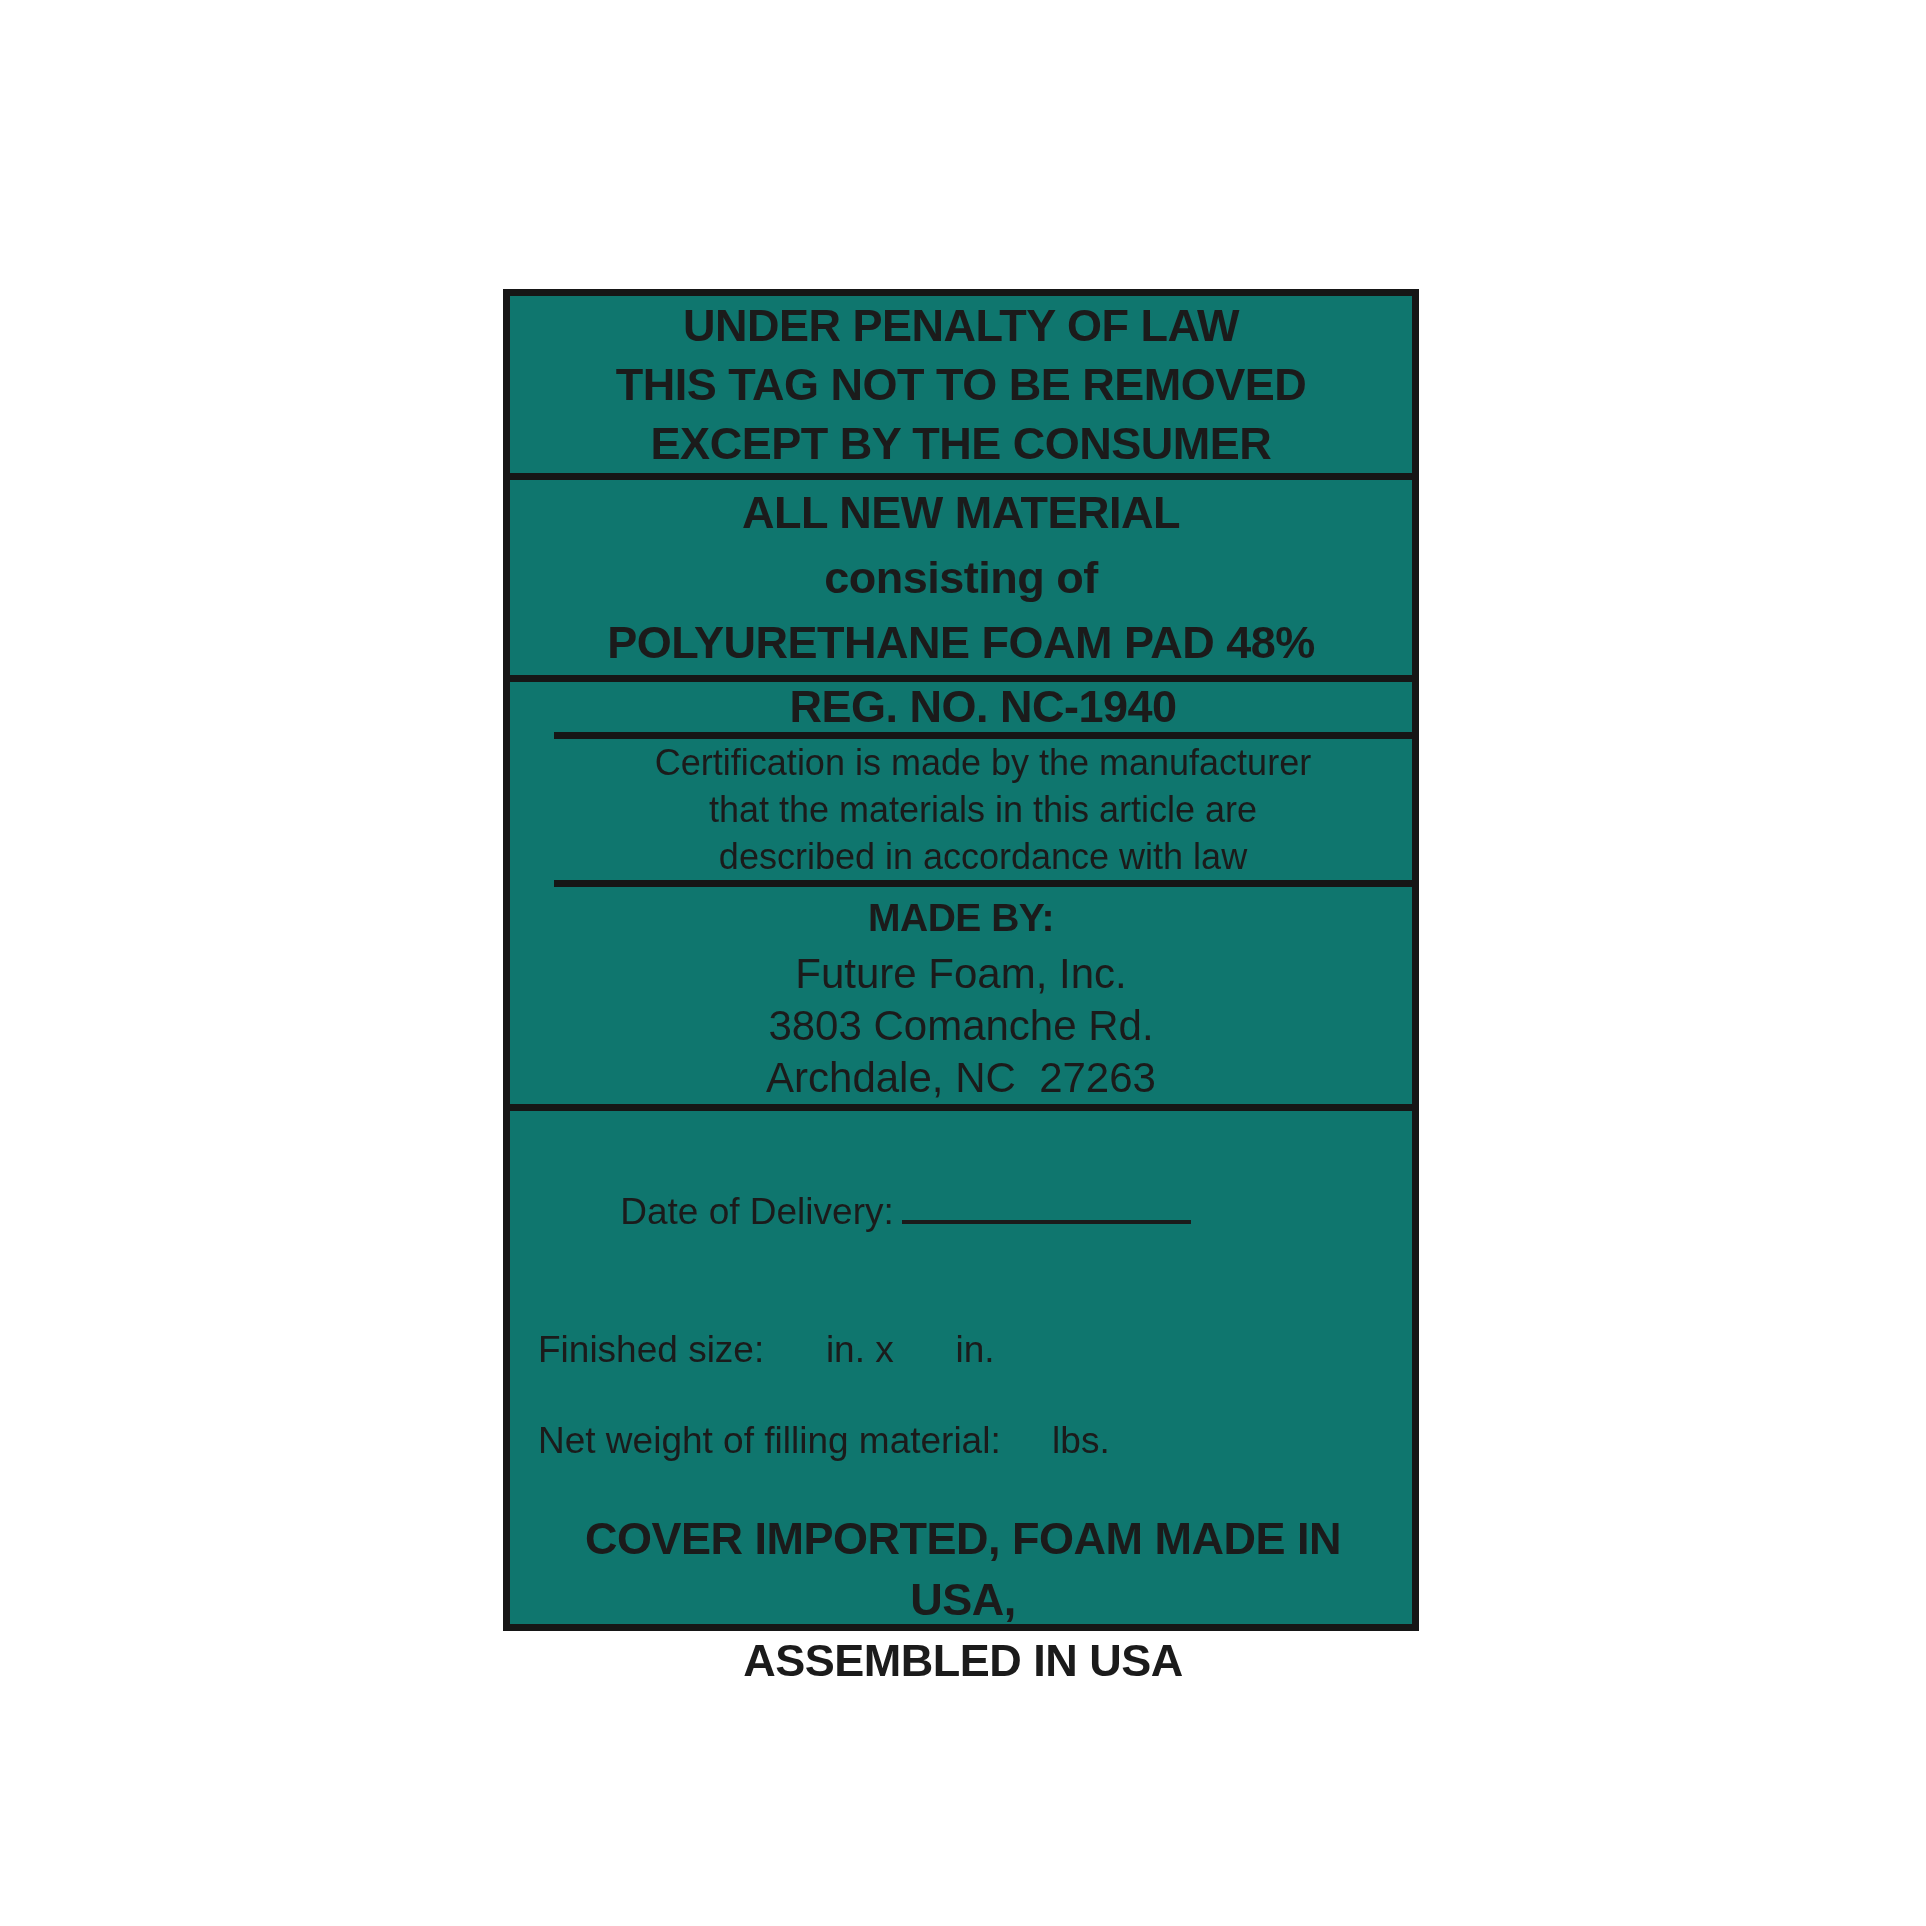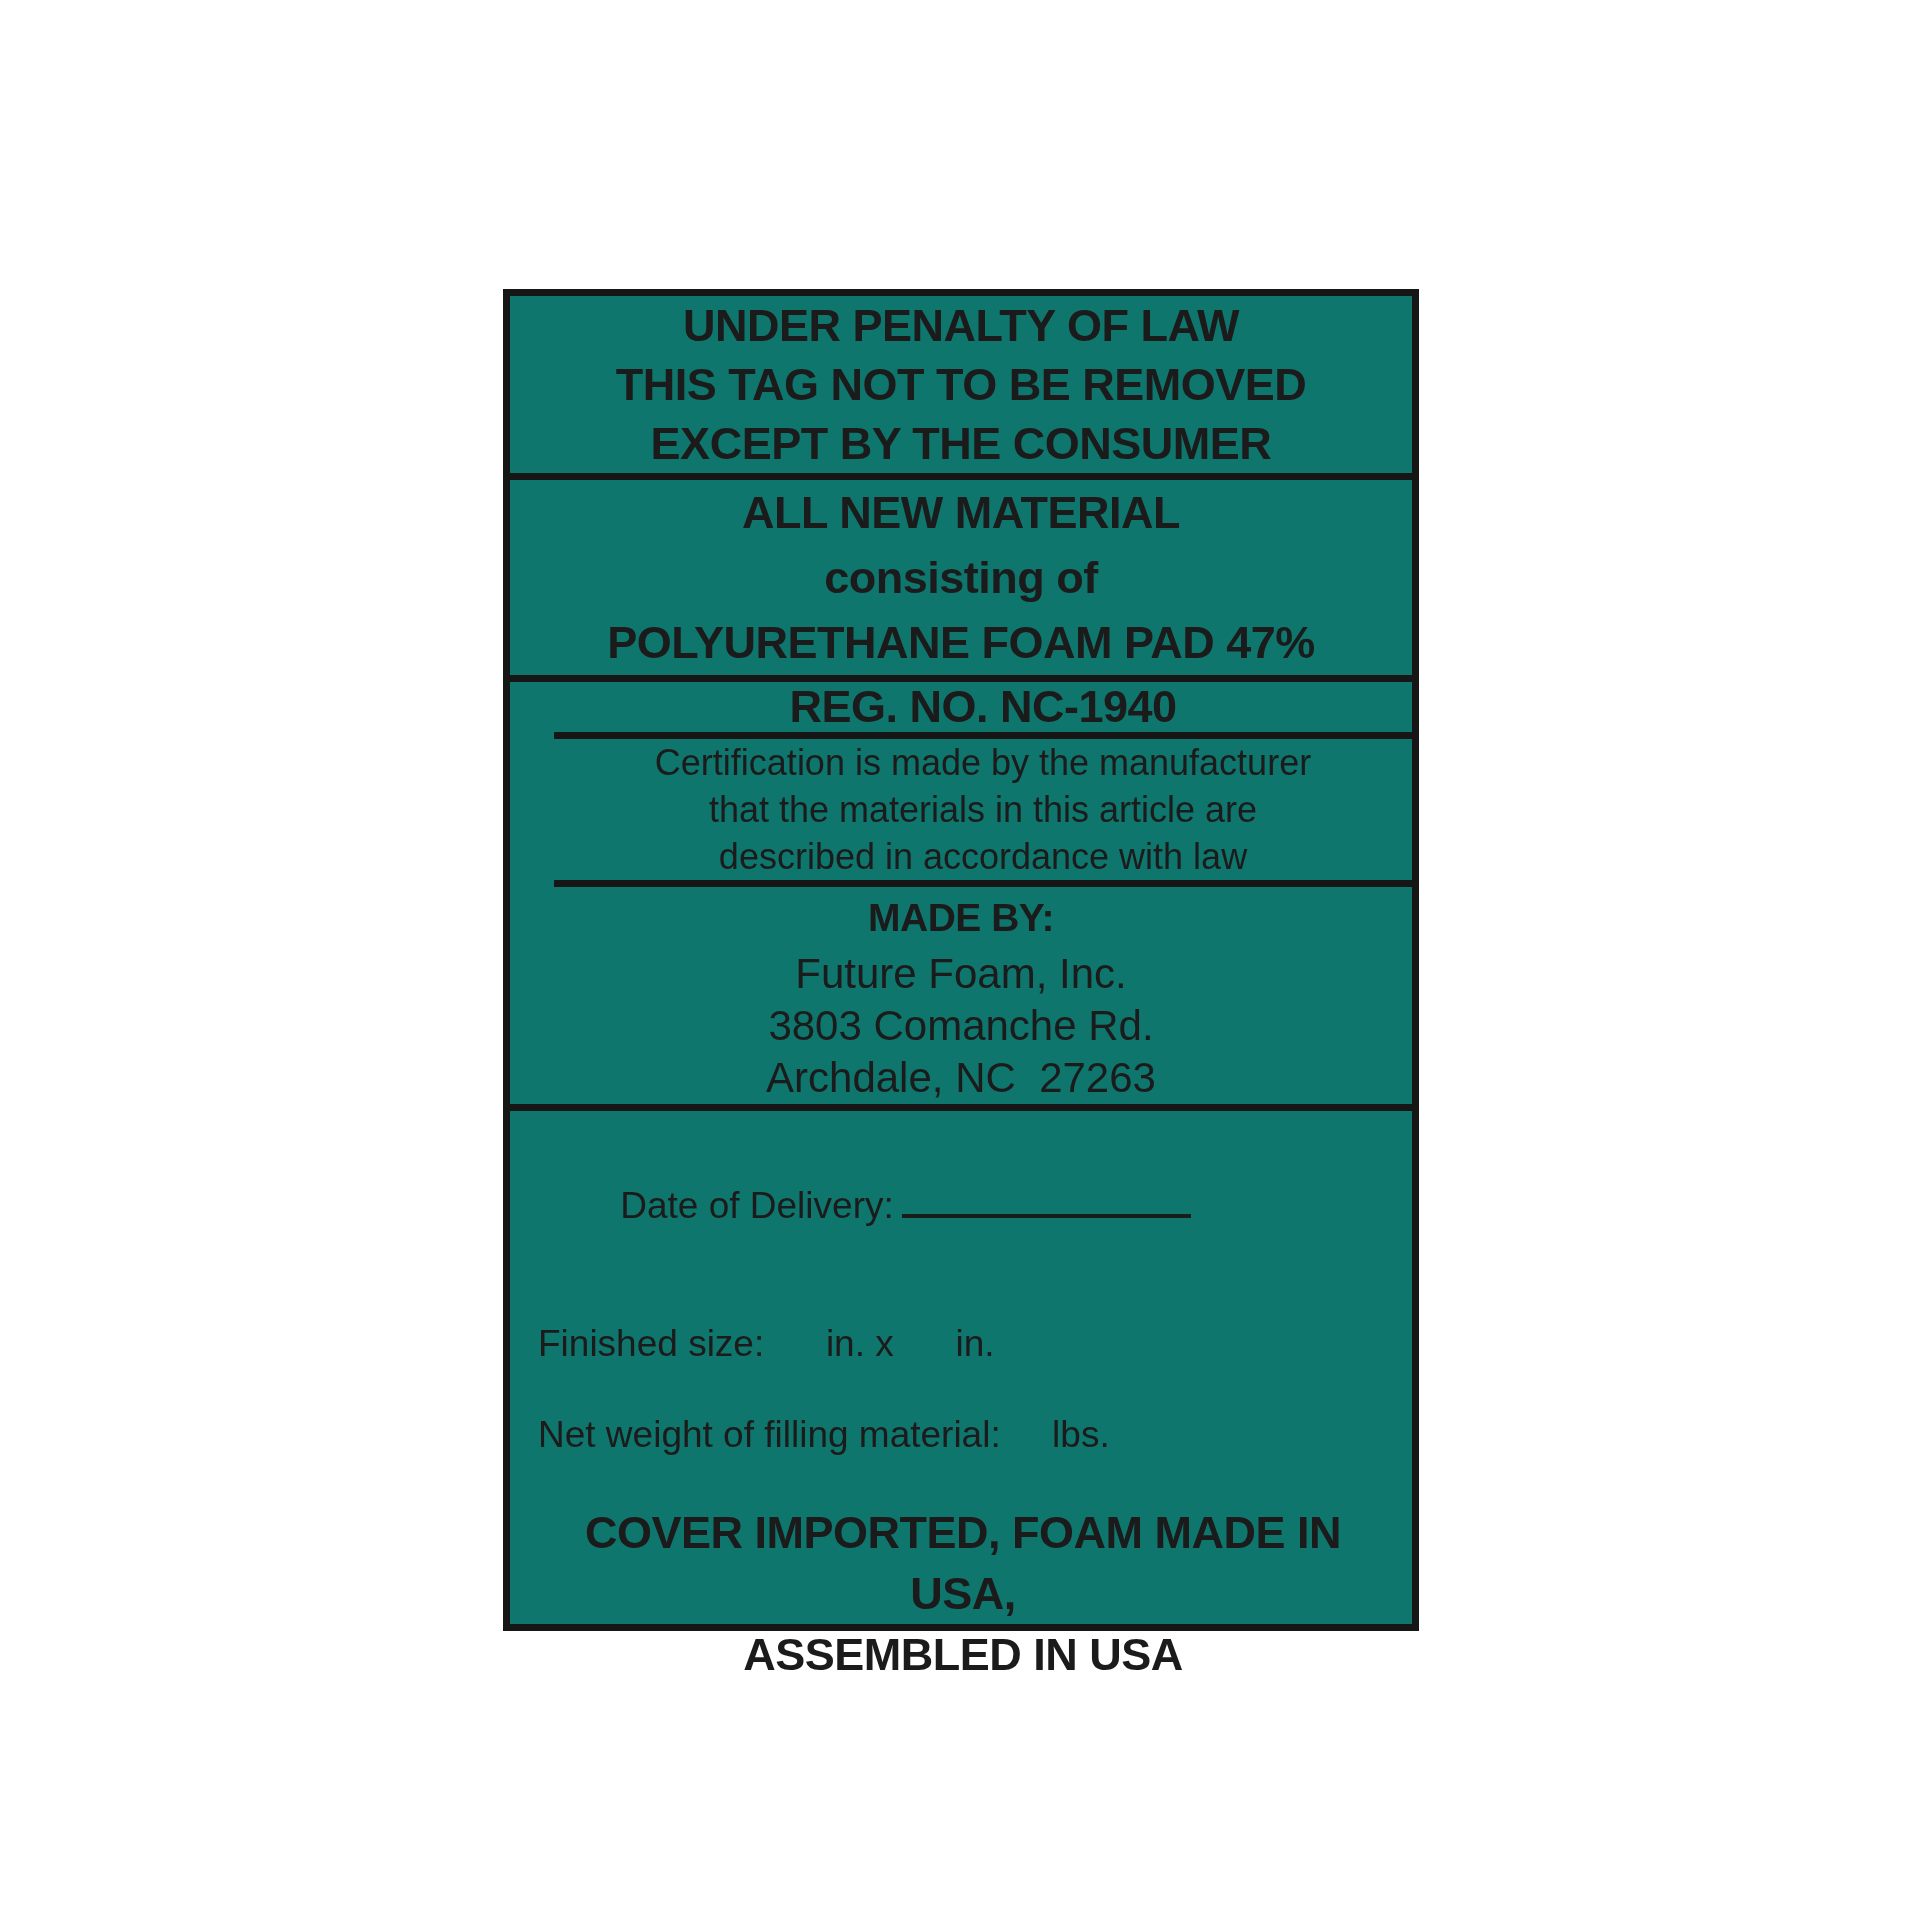--- a/index.html
+++ b/index.html
@@ -68,21 +68,21 @@
     font-weight: normal; font-size: 42px; line-height: 52px;
     white-space: pre;
   }
 
   
   .sec-delivery {
     flex: 1;
     justify-content: flex-start;
     align-items: stretch;
     text-align: left;
-    padding: 24px 24px 0 28px;
+    padding: 30px 24px 0 28px;
     gap: 44px;
   }
   .fill-line {
     font-weight: normal; font-size: 37px; line-height: 47px;
     white-space: pre;
   }
   .blank-line {
     display: inline-block;
     width: 289px;
     border-bottom: 4px solid #1b1b1b;
@@ -106,21 +106,21 @@
 
     <div class="section sec-penalty">
       <div class="line">UNDER PENALTY OF LAW</div>
       <div class="line">THIS TAG NOT TO BE REMOVED</div>
       <div class="line">EXCEPT BY THE CONSUMER</div>
     </div>
 
     <div class="section sec-material">
       <div class="line">ALL NEW MATERIAL</div>
       <div class="line">consisting of</div>
-      <div class="line">POLYURETHANE FOAM PAD 47%</div>
+      <div class="line">POLYURETHANE FOAM PAD 48%</div>
     </div>
 
     <div class="section sec-reg">
       <div class="line">REG. NO. NC-1940</div>
     </div>
 
     <div class="section sec-cert">
       <div class="line">Certification is made by the manufacturer</div>
       <div class="line">that the materials in this article are</div>
       <div class="line">described in accordance with law</div>

